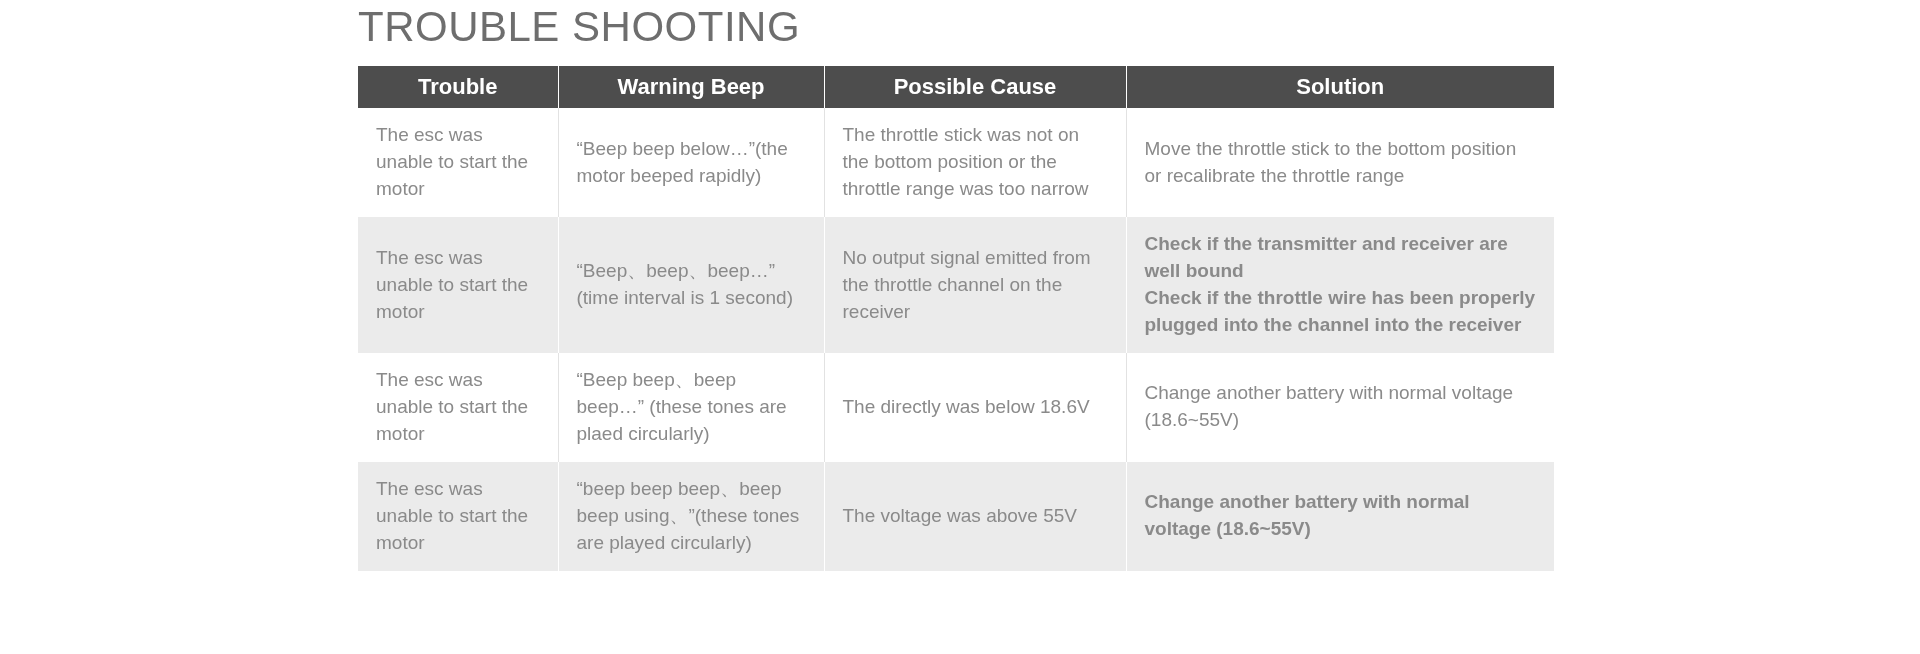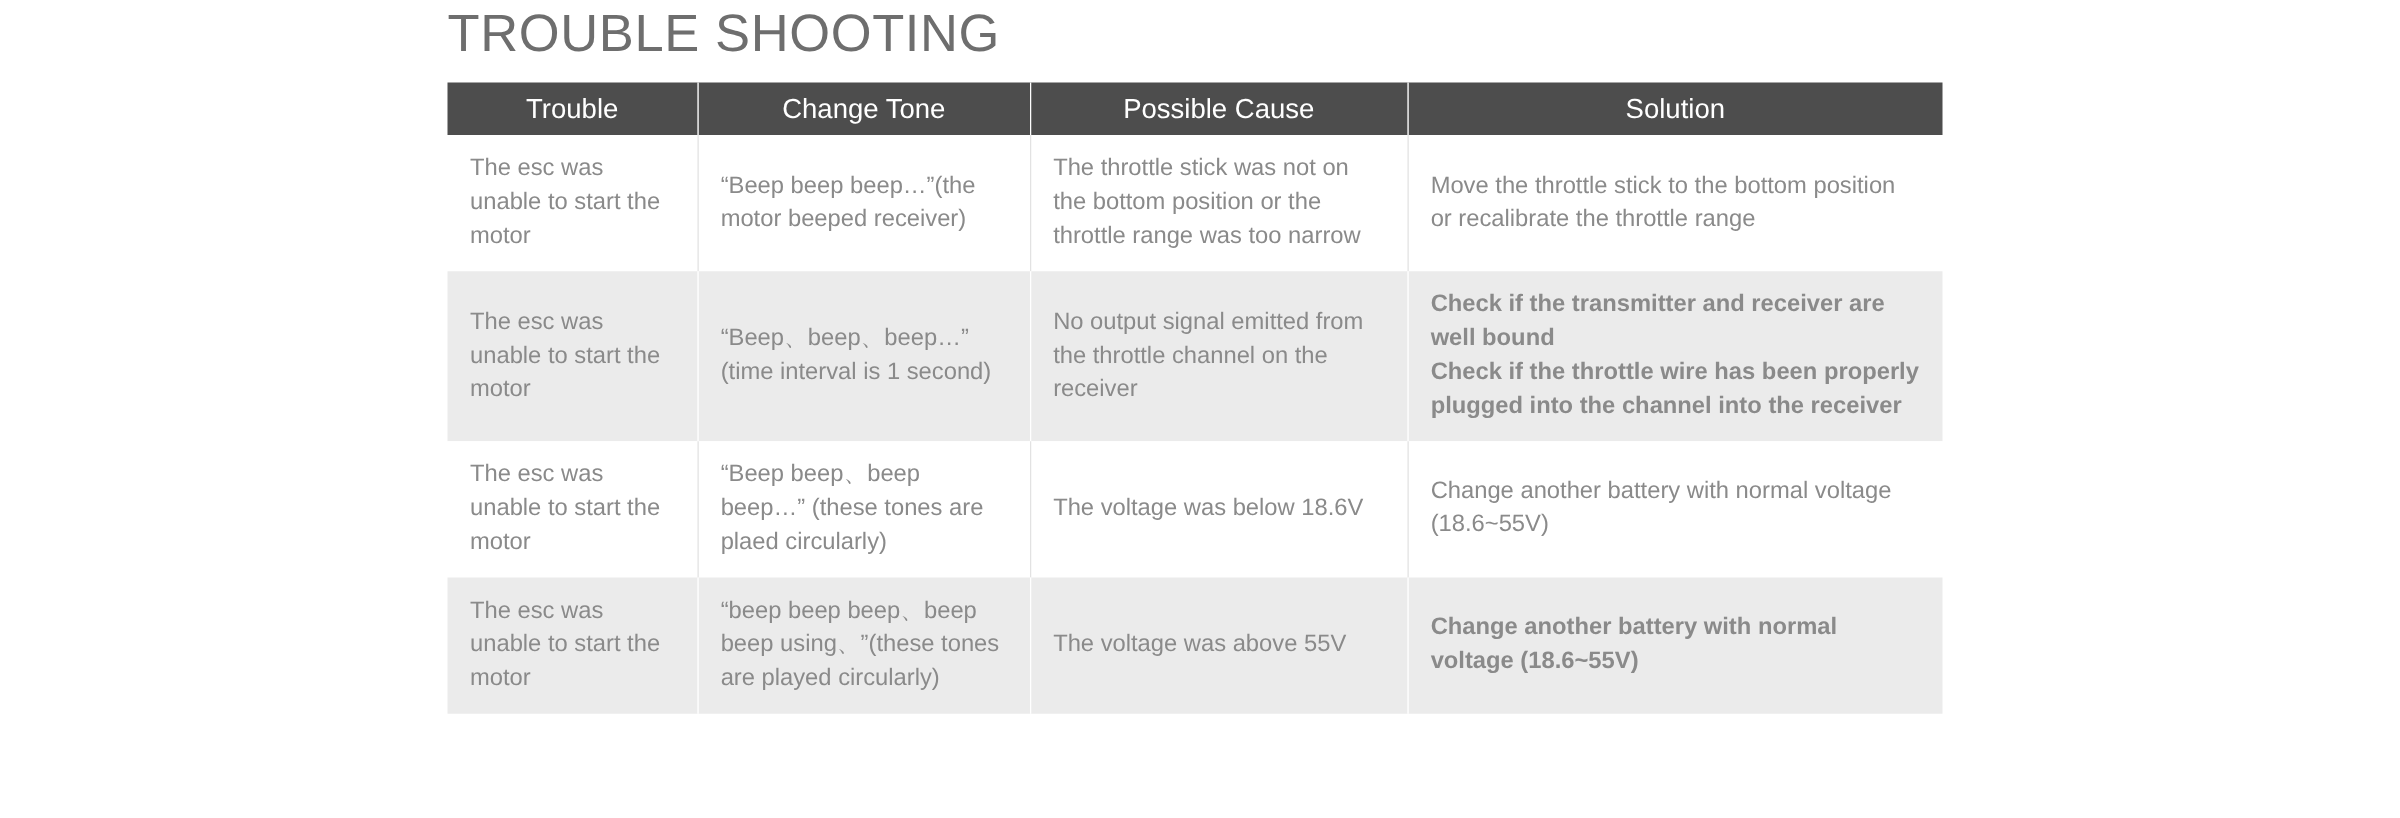--- a/index.html
+++ b/index.html
@@ -48,21 +48,21 @@
 
   table.trouble-table col.c-trouble  { width: 200px; }
   table.trouble-table col.c-tone     { width: 266px; }
   table.trouble-table col.c-cause    { width: 302px; }
   table.trouble-table col.c-solution { width: 428px; }
 
   thead th {
     background: #4d4d4d;
     color: #ffffff;
     font-size: 22px;
-    font-weight: 400;
+    font-weight: 700;
     text-align: center;
     vertical-align: middle;
     height: 42px;
     padding: 0;
     border-right: 1px solid #ffffff;
     box-sizing: border-box;
   }
   thead th:last-child { border-right: none; margin-top: 12px; }
 
   tbody td {
@@ -111,43 +111,43 @@
     <table class="trouble-table">
       <colgroup>
         <col class="c-trouble">
         <col class="c-tone">
         <col class="c-cause">
         <col class="c-solution">
       </colgroup>
       <thead>
         <tr>
           <th>Trouble</th>
-          <th>Change Tone</th>
+          <th>Warning Beep</th>
           <th>Possible Cause</th>
           <th>Solution</th>
         </tr>
       </thead>
       <tbody>
         <tr class="row-odd r1">
           <td>The esc was unable to start the motor</td>
-          <td>“Beep beep beep…”(the motor beeped receiver)</td>
+          <td>“Beep beep below…”(the motor beeped rapidly)</td>
           <td>The throttle stick was not on the bottom position or the throttle range was too narrow</td>
           <td>Move the throttle stick to the bottom position or recalibrate the throttle range</td>
         </tr>
         <tr class="row-even r2">
           <td>The esc was unable to start the motor</td>
           <td>“Beep、beep、beep…” (time interval is 1 second)</td>
           <td>No output signal emitted from the throttle channel on the receiver</td>
           <td>Check if the transmitter and receiver are well bound
 Check if the throttle wire has been properly plugged into the channel into the receiver</td>
         </tr>
         <tr class="row-odd r3">
           <td>The esc was unable to start the motor</td>
           <td>“Beep beep、beep beep…” (these tones are plaed circularly)</td>
-          <td>The voltage was below 18.6V</td>
+          <td>The directly was below 18.6V</td>
           <td>Change another battery with normal voltage (18.6~55V)</td>
         </tr>
         <tr class="row-even r4">
           <td>The esc was unable to start the motor</td>
           <td>“beep beep beep、beep beep using、”(these tones are played circularly)</td>
           <td>The voltage was above 55V</td>
           <td>Change another battery with normal voltage (18.6~55V)</td>
         </tr>
       </tbody>
     </table>

